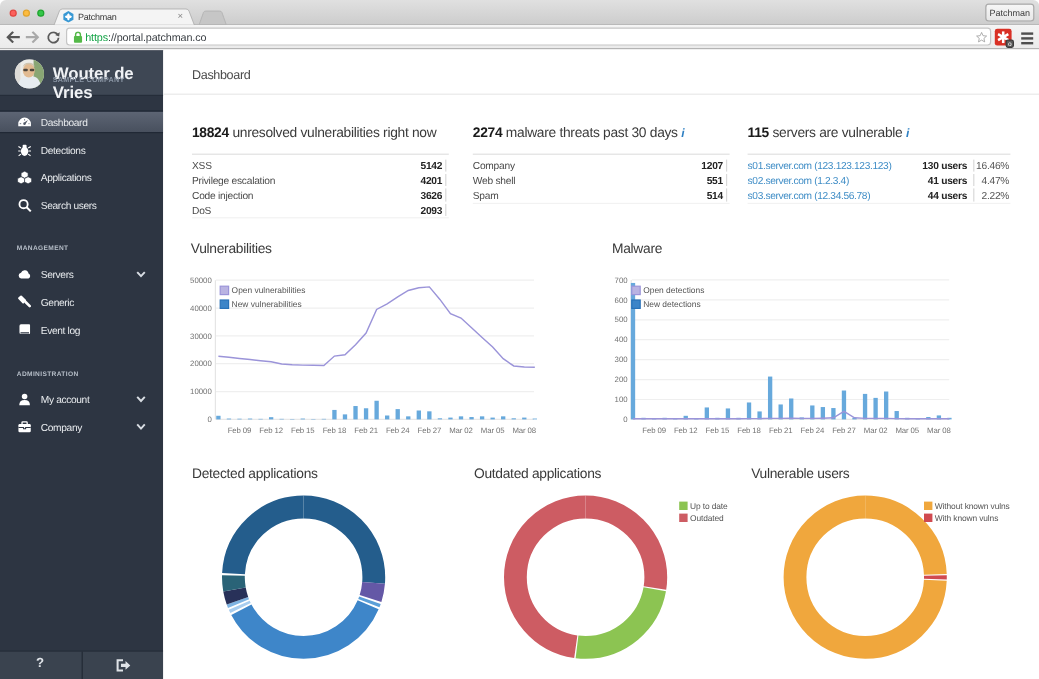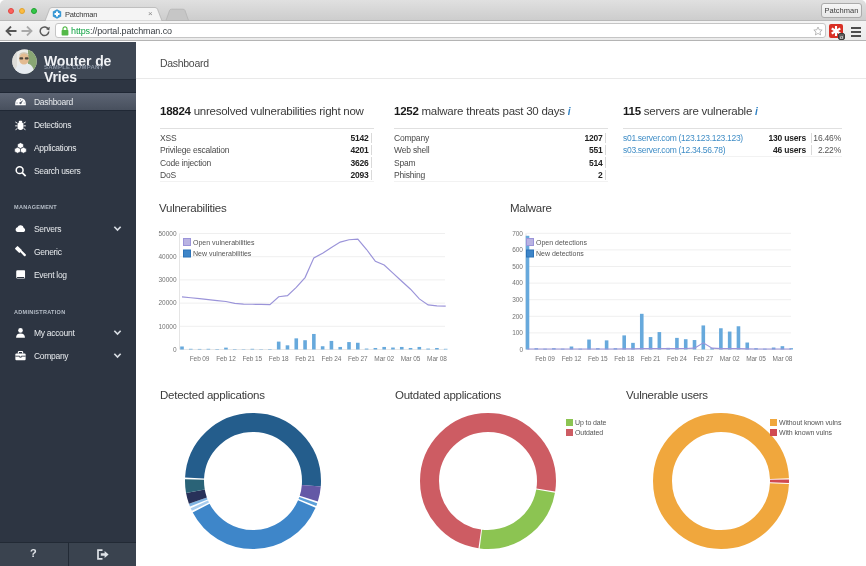--- a/index.html
+++ b/index.html
@@ -252,56 +252,57 @@
             <span class="sep"></span>
           </div>
         <div class="srow">
             <span class="nm">DoS</span>
             <span class="vl">2093</span>
             <span class="sep"></span>
           </div>
       </div>
     </div>
     <div class="abs statcol" style="left:258px;width:214px;">
-      <div class="stitle"><b>1252</b> malware threats past 30 days <span class="info">i</span></div>
+      <div class="stitle"><b>2274</b> malware threats past 30 days <span class="info">i</span></div>
       <div class="stbl">
         <div class="srow">
             <span class="nm">Company</span>
             <span class="vl">1207</span>
             <span class="sep"></span>
           </div>
         <div class="srow">
             <span class="nm">Web shell</span>
             <span class="vl">551</span>
             <span class="sep"></span>
           </div>
         <div class="srow">
             <span class="nm">Spam</span>
             <span class="vl">514</span>
-            <span class="sep"></span>
-          </div>
-        <div class="srow">
-            <span class="nm">Phishing</span>
-            <span class="vl">2</span>
             <span class="sep"></span>
           </div>
       </div>
     </div>
     <div class="abs statcol" style="left:487px;width:219px;">
       <div class="stitle"><b>115</b> servers are vulnerable <span class="info">i</span></div>
       <div class="stbl">
         <div class="srow">
             <a class="nm" href="#">s01.server.com (123.123.123.123)</a>
             <span class="usr">130 users</span>
             <span class="sep3"></span>
             <span class="pct">16.46%</span>
           </div>
         <div class="srow">
+            <a class="nm" href="#">s02.server.com (1.2.3.4)</a>
+            <span class="usr">41 users</span>
+            <span class="sep3"></span>
+            <span class="pct">4.47%</span>
+          </div>
+        <div class="srow">
             <a class="nm" href="#">s03.server.com (12.34.56.78)</a>
-            <span class="usr">46 users</span>
+            <span class="usr">44 users</span>
             <span class="sep3"></span>
             <span class="pct">2.22%</span>
           </div>
       </div>
     </div>
 
     <div class="abs ctitle" style="left:23px;top:160px;">Vulnerabilities</div>
     <div class="abs ctitle" style="left:374px;top:160px;">Malware</div>
 
     <svg id="chart1" class="abs" style="left:16px;top:186px;" width="300" height="140">

